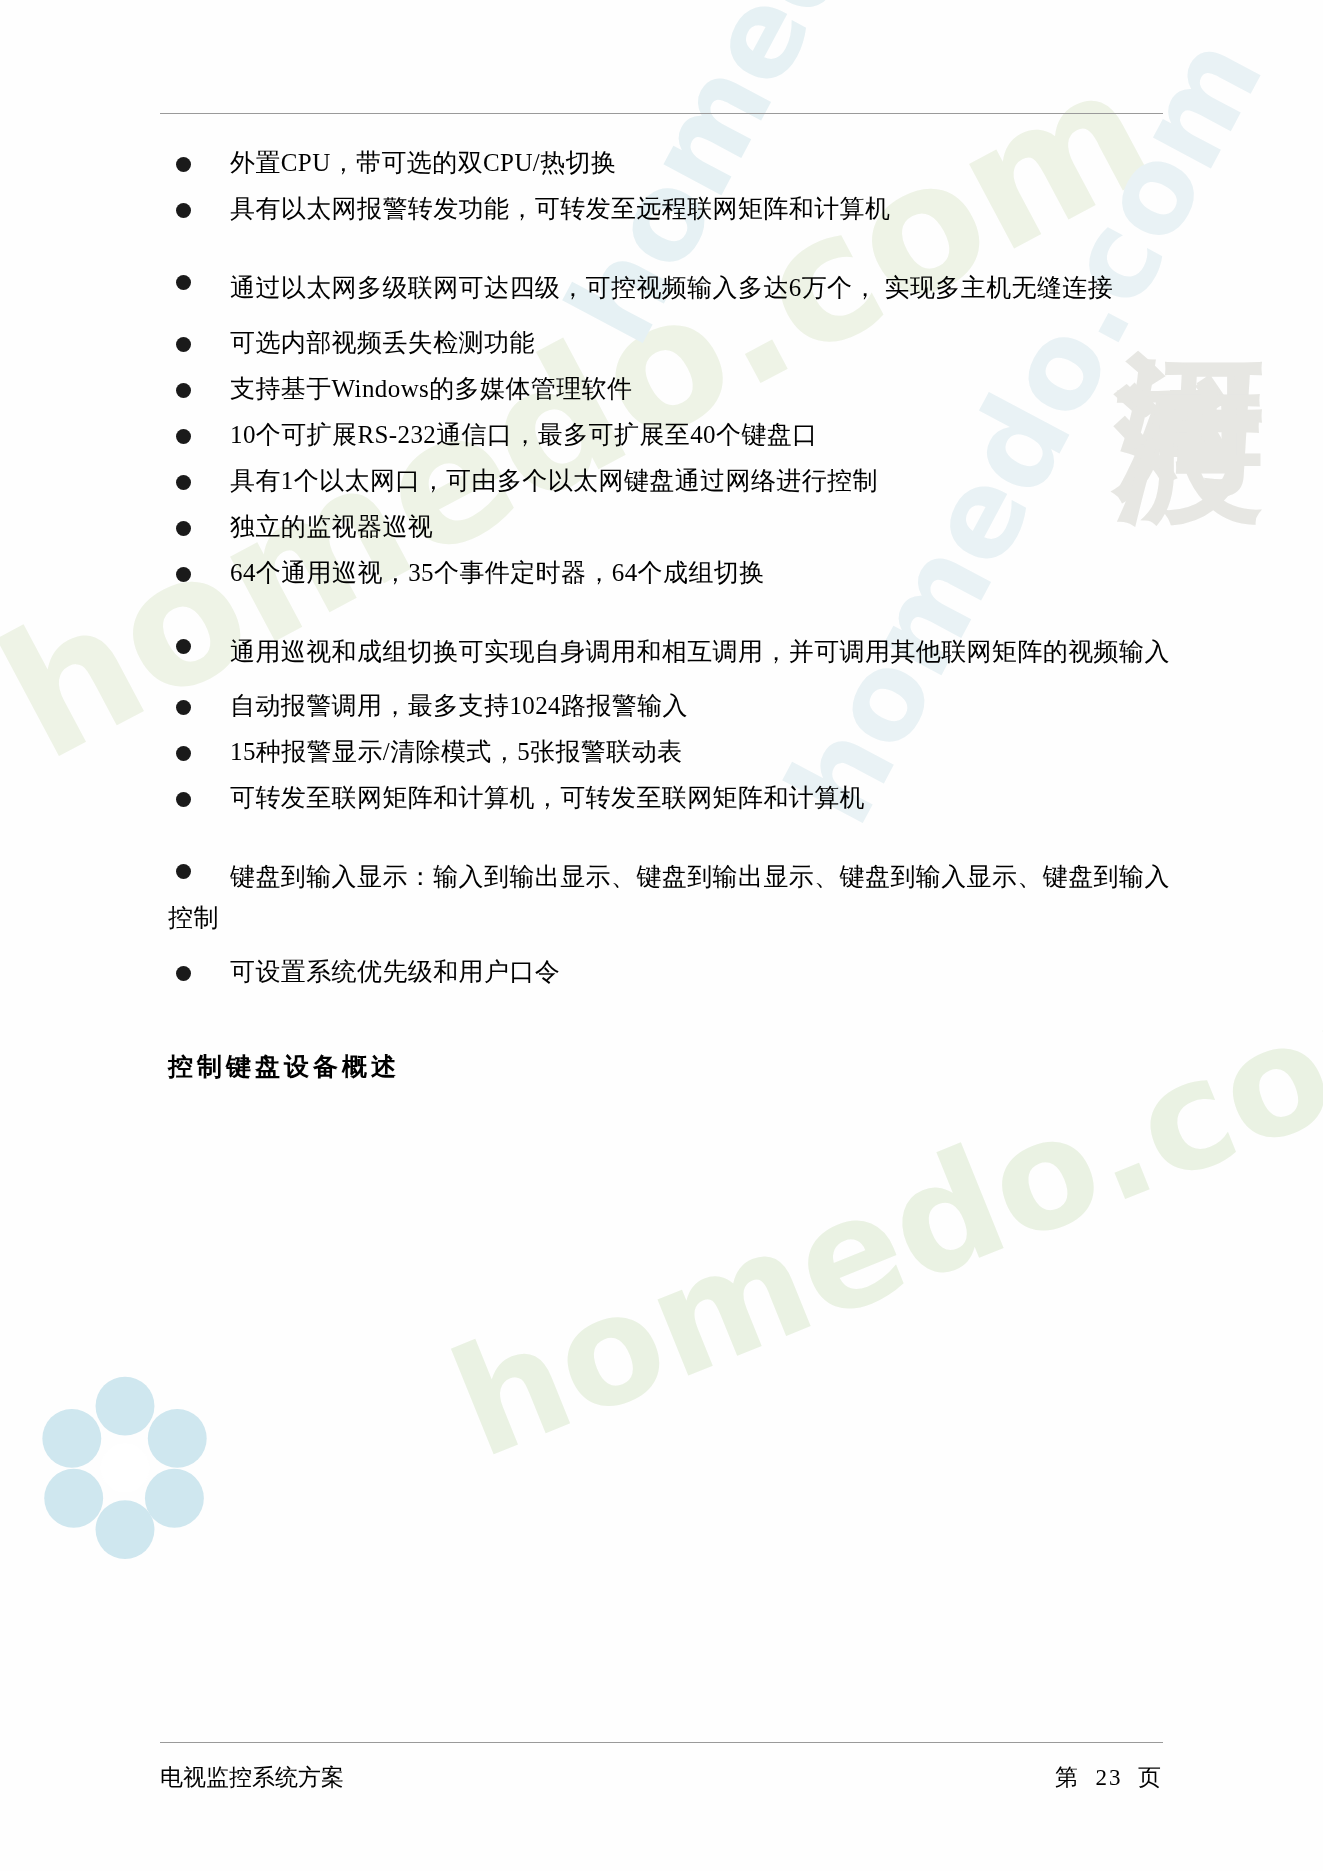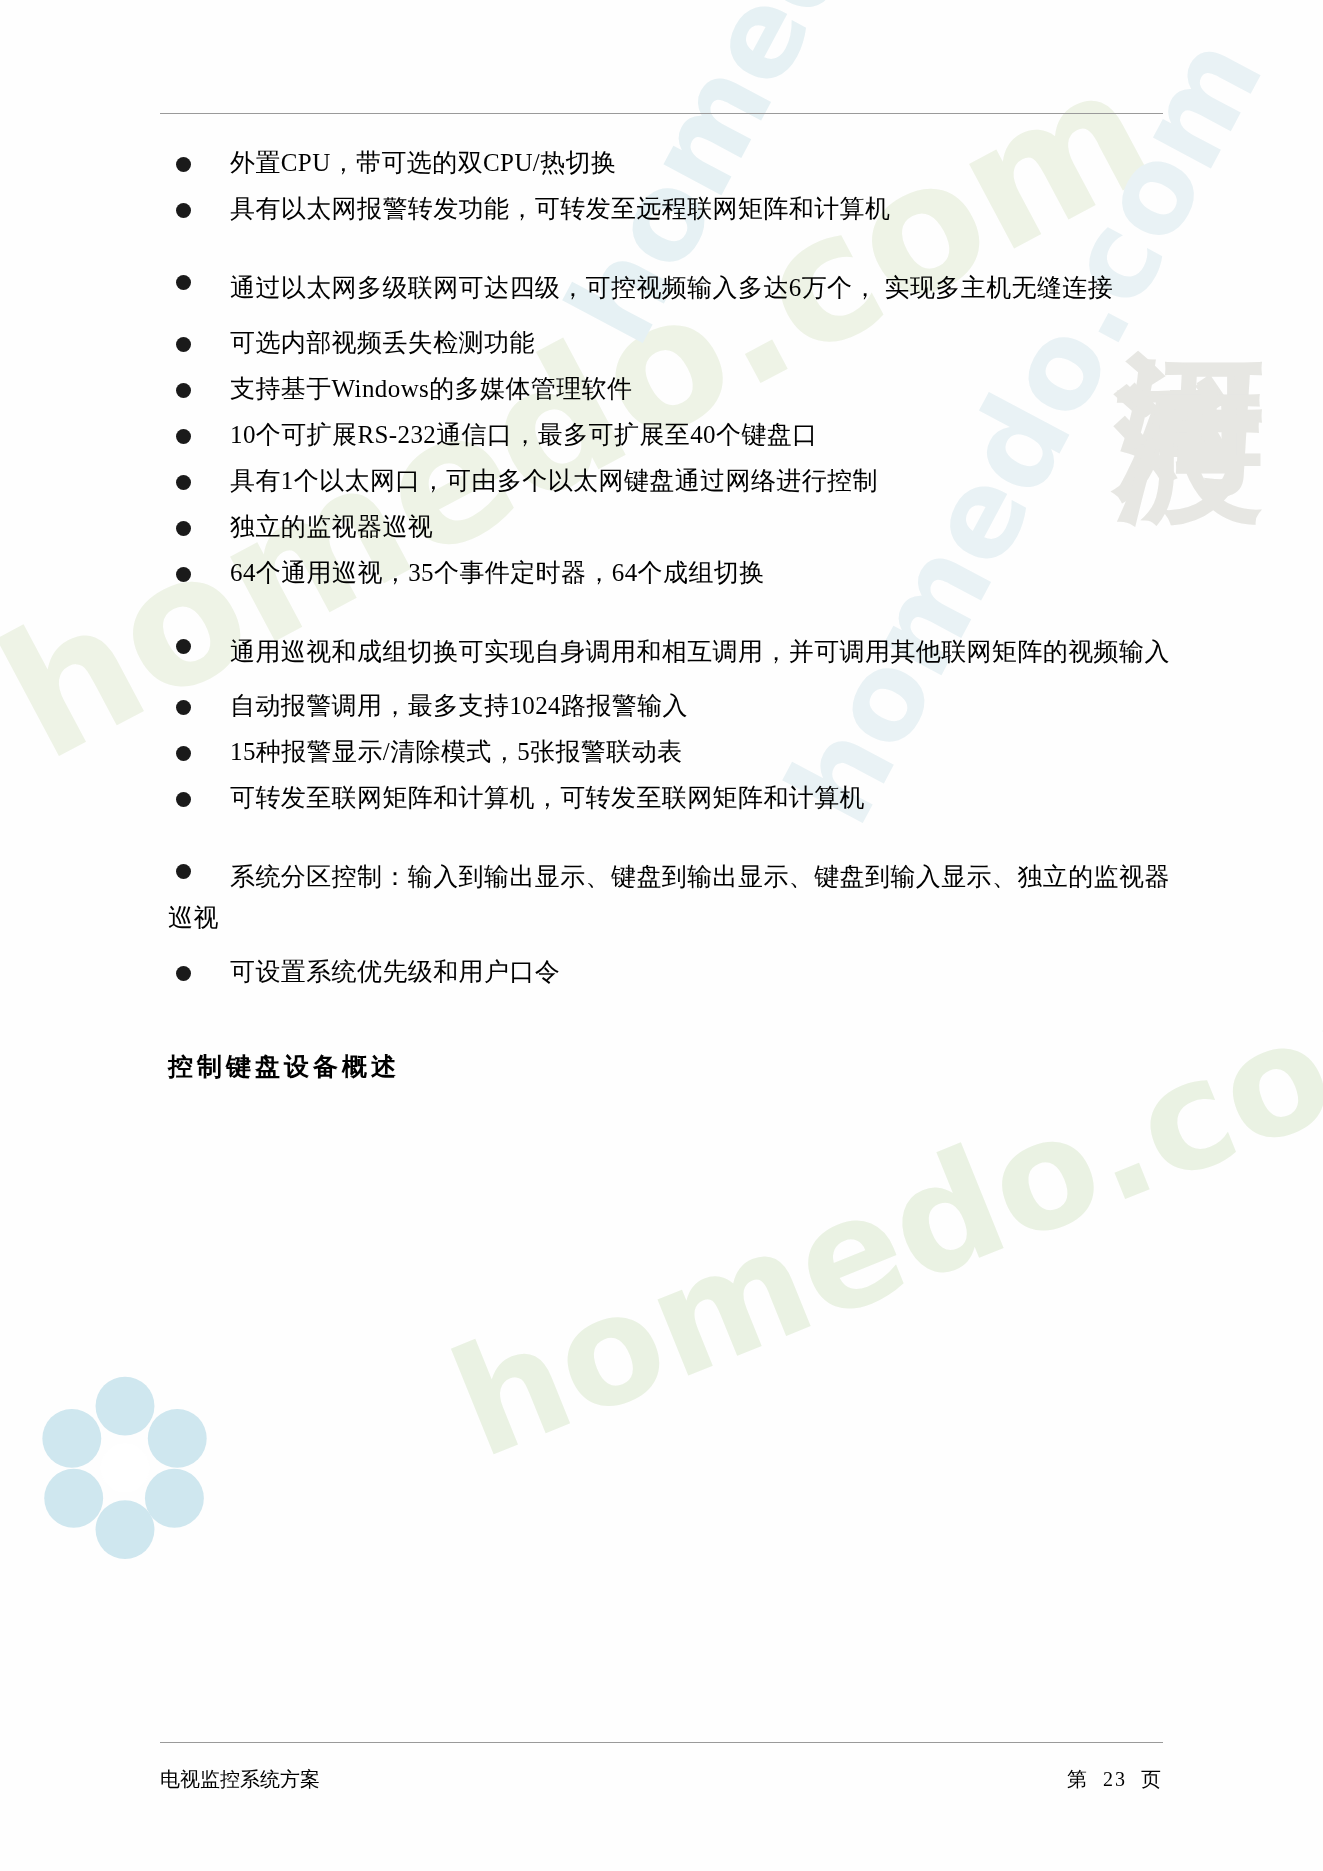--- a/index.html
+++ b/index.html
@@ -164,21 +164,21 @@
 
   
   .footer {
     position: absolute;
     left: 160px;
     right: 160px;
     bottom: 78px;
     display: flex;
     justify-content: space-between;
     align-items: center;
-    font-size: 20px;
+    font-size: 23px;
   }
   .footer .page-num { letter-spacing: 2px; }
 </style>
 </head>
 <body>
 
 <div class="page">
 
   <div class="watermark-layer">
     <div class="wm wm-cn-big">河姆渡</div>
@@ -251,21 +251,21 @@
         <li>
           <span class="bullet"></span>
           <span class="txt">15种报警显示/清除模式，5张报警联动表</span>
         </li>
         <li>
           <span class="bullet"></span>
           <span class="txt">可转发至联网矩阵和计算机，可转发至联网矩阵和计算机</span>
         </li>
         <li class="wrap">
           <span class="bullet"></span>
-          <span class="txt">系统分区控制：输入到输出显示、键盘到输出显示、键盘到输入显示、独立的监视器巡视</span>
+          <span class="txt">键盘到输入显示：输入到输出显示、键盘到输出显示、键盘到输入显示、键盘到输入控制</span>
         </li>
         <li>
           <span class="bullet"></span>
           <span class="txt">可设置系统优先级和用户口令</span>
         </li>
       </ul>
 
       <div class="section-heading">控制键盘设备概述</div>
     </div>
 

